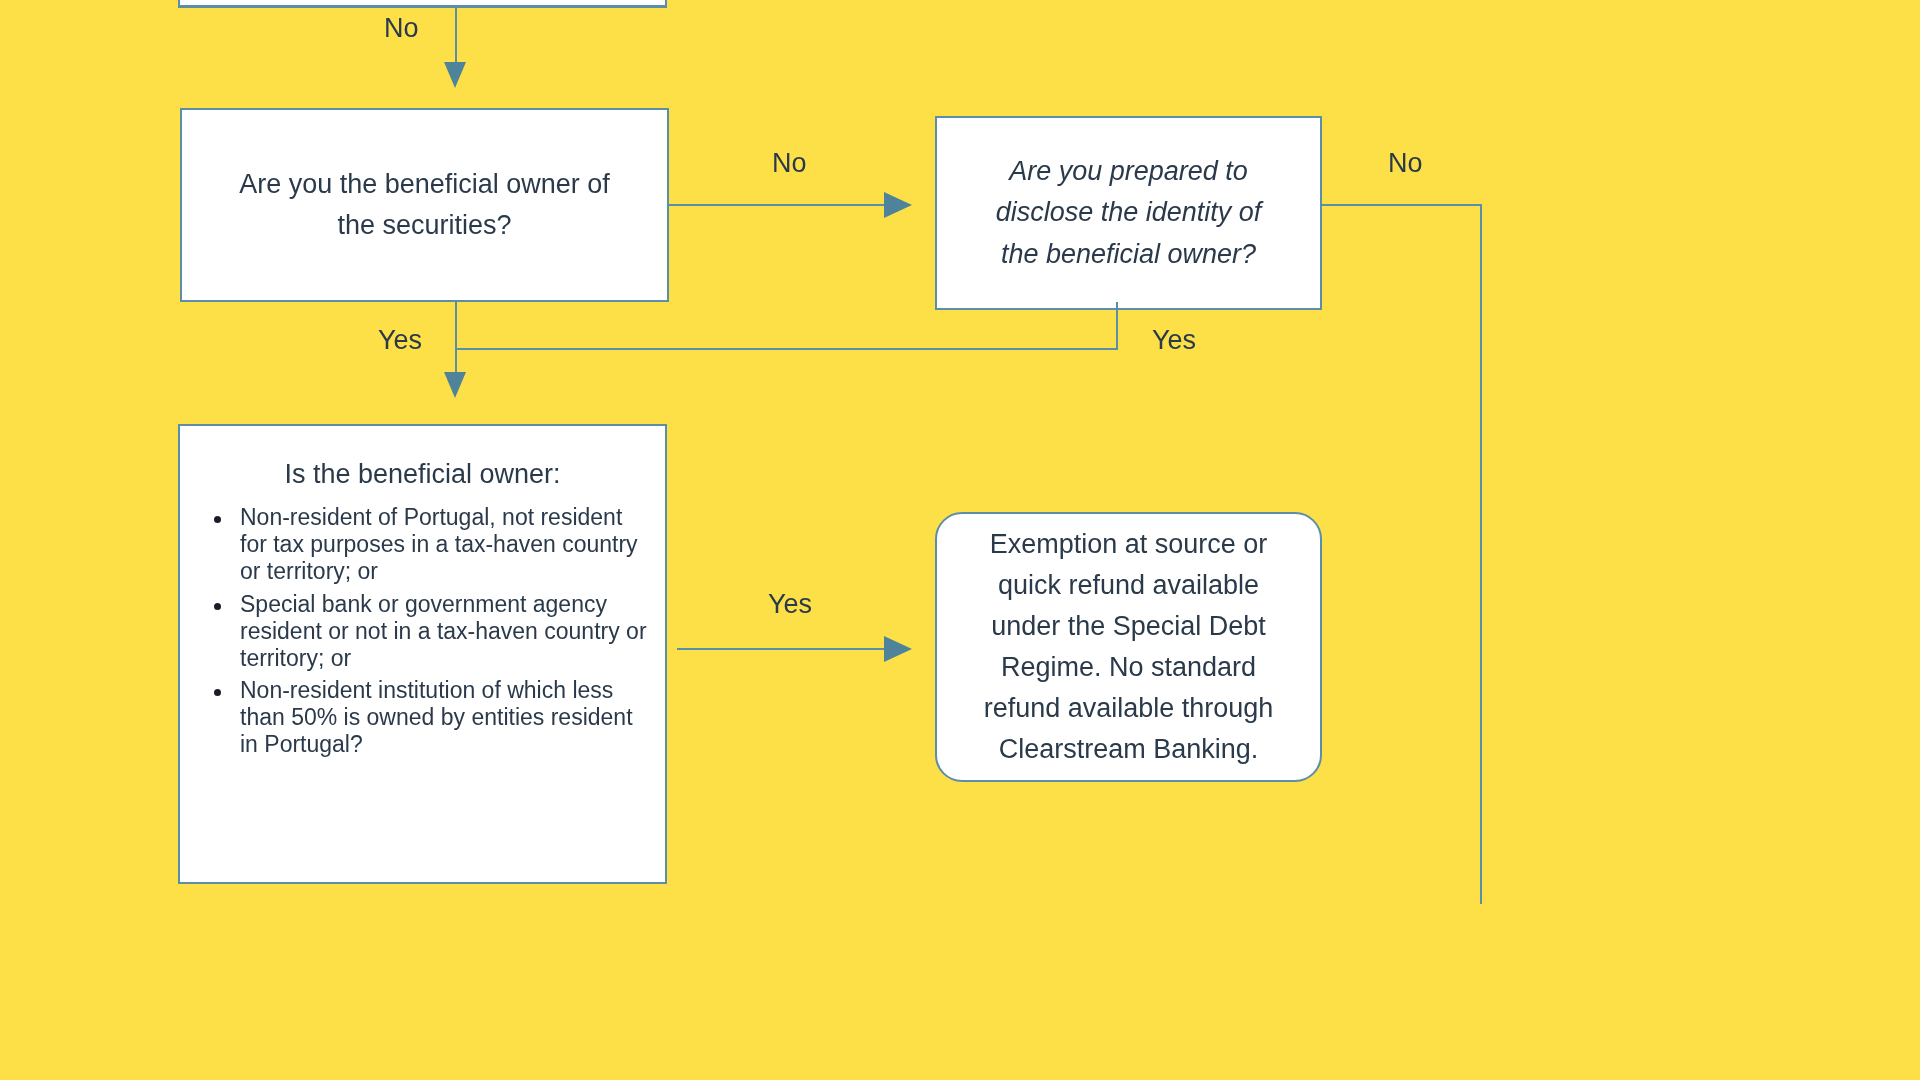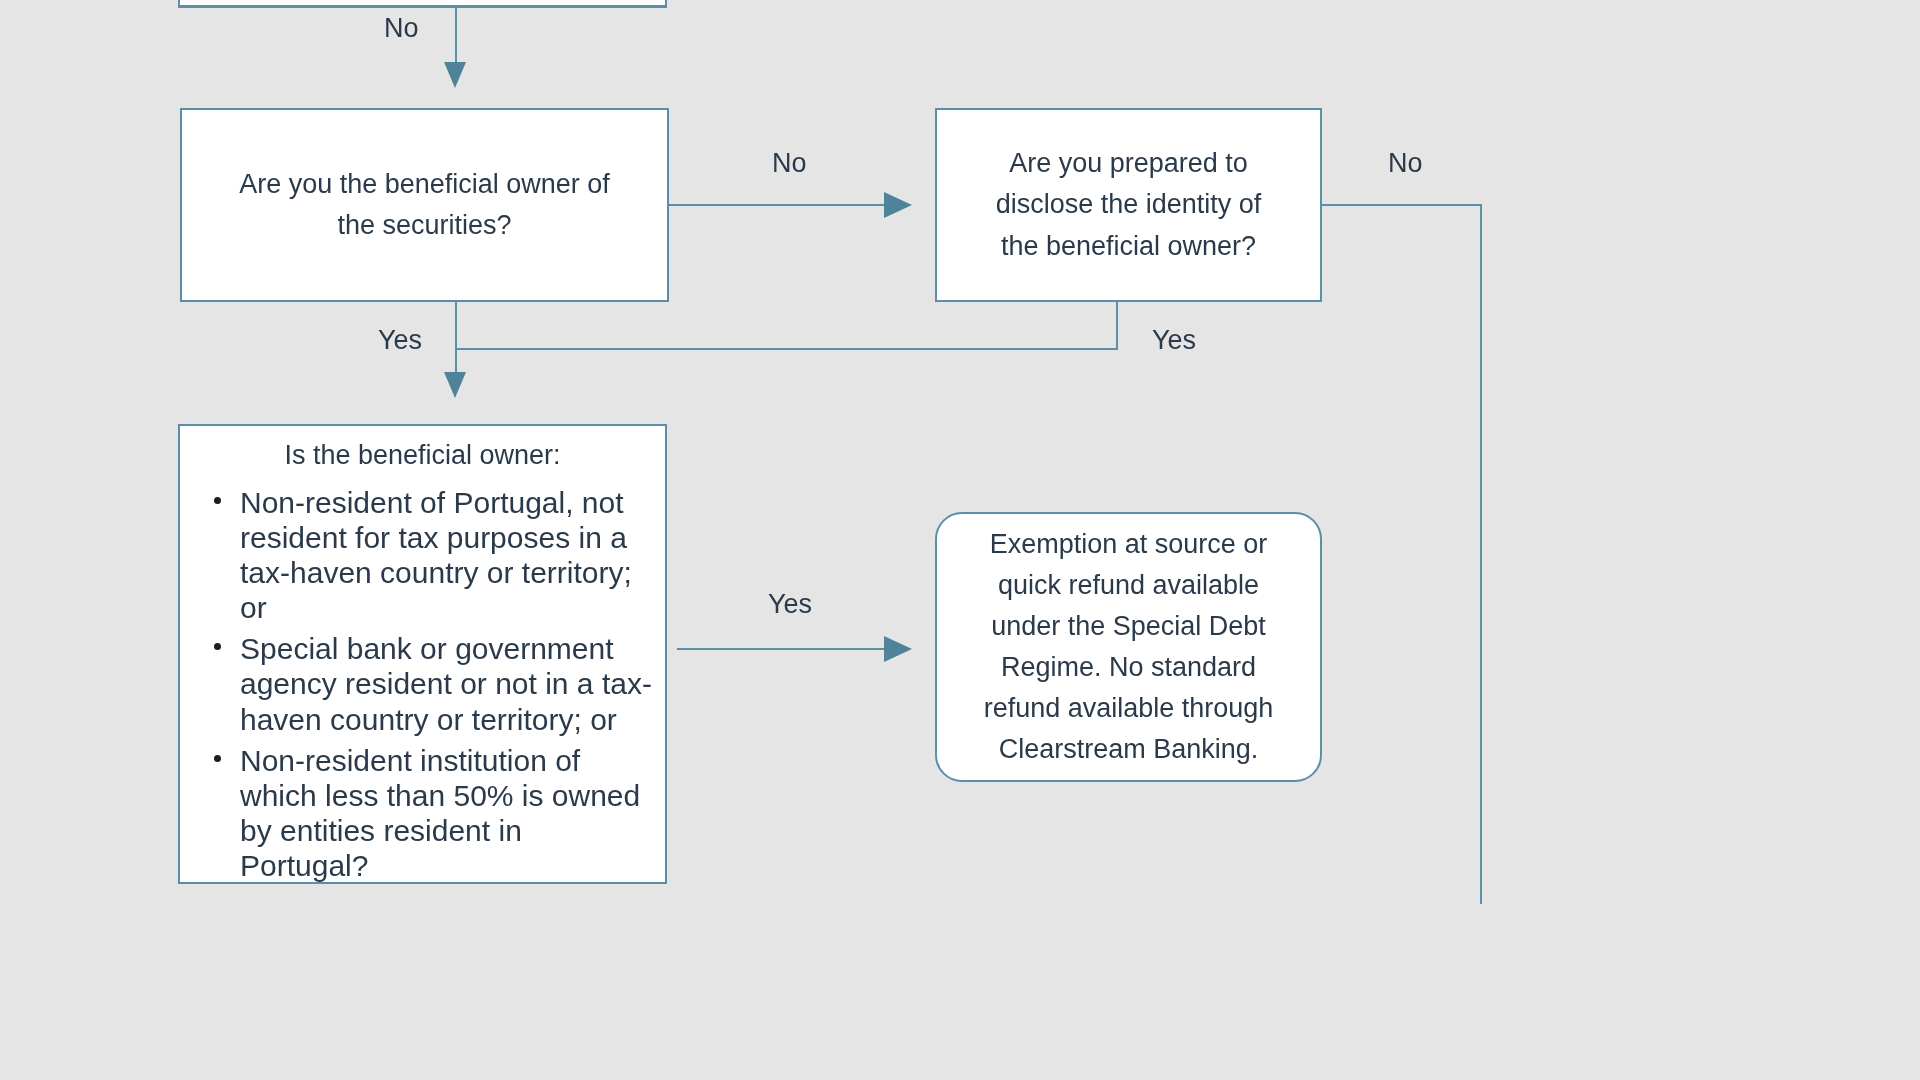--- a/index.html
+++ b/index.html
@@ -8,21 +8,21 @@
     background: #ffffff;
   }
   body {
     font-family: "Liberation Sans", sans-serif;
     color: #2b3a4a;
   }
   #canvas {
     position: relative;
     width: 1920px;
     height: 1080px;
-    background: #e5e5e5;
+    background: #fde047;
     overflow: hidden;
   }
 
   
   .node {
     position: absolute;
     box-sizing: border-box;
     border: 2px solid #5b8ea8;
     background: #ffffff;
     display: flex;
@@ -44,36 +44,36 @@
     border-left: 2px solid #5b8ea8;
     border-right: 2px solid #5b8ea8;
     border-bottom: 3px solid #5b8ea8;
     border-top: none;
   }
 
   
   .list-node {
     align-items: stretch;
     justify-content: flex-start;
-    padding-top: 6px;
+    padding-top: 25px;
   }
   .list-title {
     font-size: 27px;
     text-align: center;
     color: #2b3a4a;
     padding: 8px 0 14px 0;
   }
   ul.bullets {
     margin: 0;
     padding: 0 10px 0 56px;
     list-style: none;
   }
   ul.bullets li {
     position: relative;
-    font-size: 30px;
+    font-size: 23px;
     line-height: 1.17;
     color: #2b3a4a;
     margin-bottom: 6px;
     padding-left: 4px;
   }
   ul.bullets li::before {
     content: "";
     position: absolute;
     left: -22px;
     top: 12px;
@@ -132,21 +132,21 @@
 
   <div class="node" style="left:180px; top:108px; width:489px; height:194px;">
     <div class="node-text">Are you the beneficial owner of
 the securities?</div>
   </div>
 
   <div class="line-h" style="left:667px; top:204px; width:219px;"></div>
   <div class="arrow-right" style="left:884px; top:192px;"></div>
   <div class="edge-label" style="left:772px; top:148px;">No</div>
 
-  <div class="node" style="left:935px; top:108px; width:387px; height:194px;">
+  <div class="node" style="left:935px; top:116px; width:387px; height:194px;font-style:italic;">
     <div class="node-text">Are you prepared to
 disclose the identity of
 the beneficial owner?</div>
   </div>
 
   <div class="line-h" style="left:1322px; top:204px; width:160px;"></div>
   <div class="line-v" style="left:1480px; top:204px; height:700px;"></div>
   <div class="edge-label" style="left:1388px; top:148px;">No</div>
 
   <div class="line-v" style="left:1116px; top:302px; height:48px;"></div>

